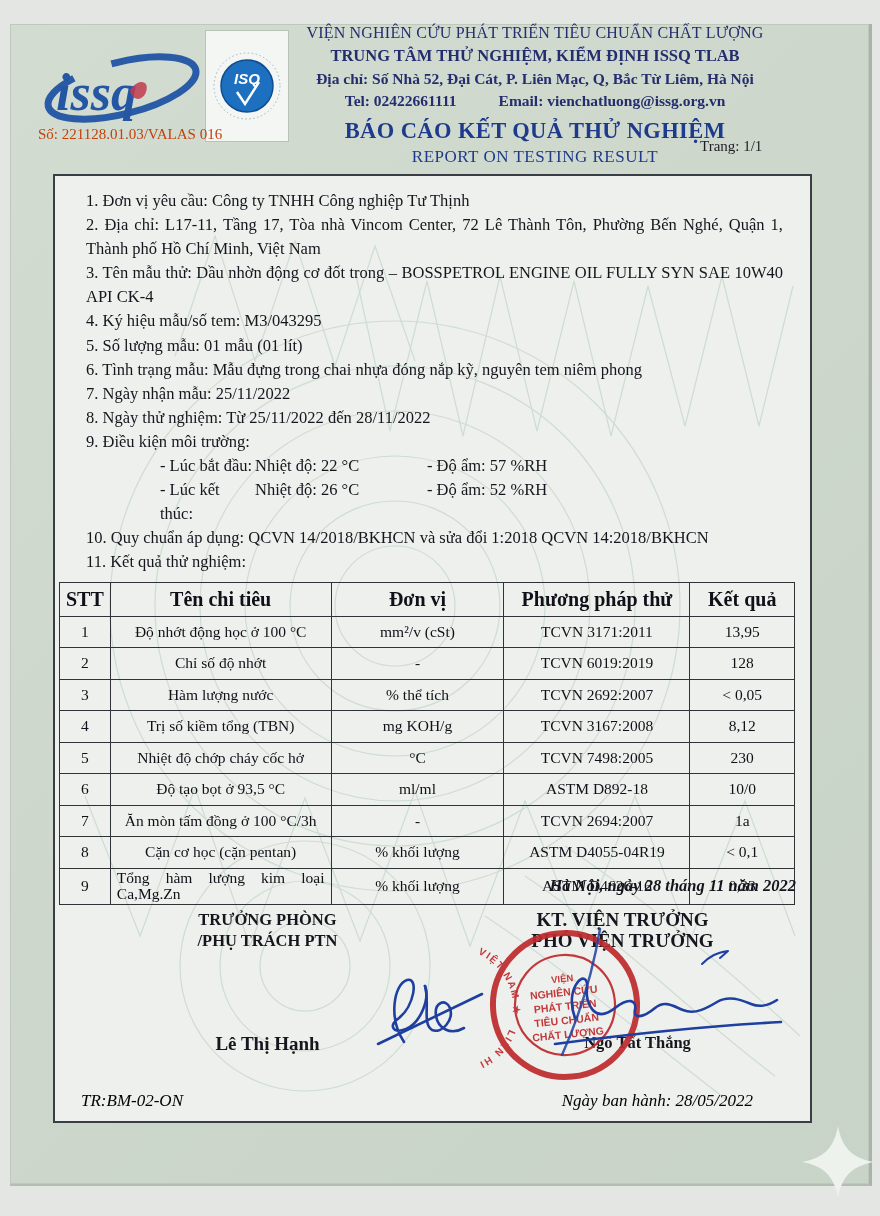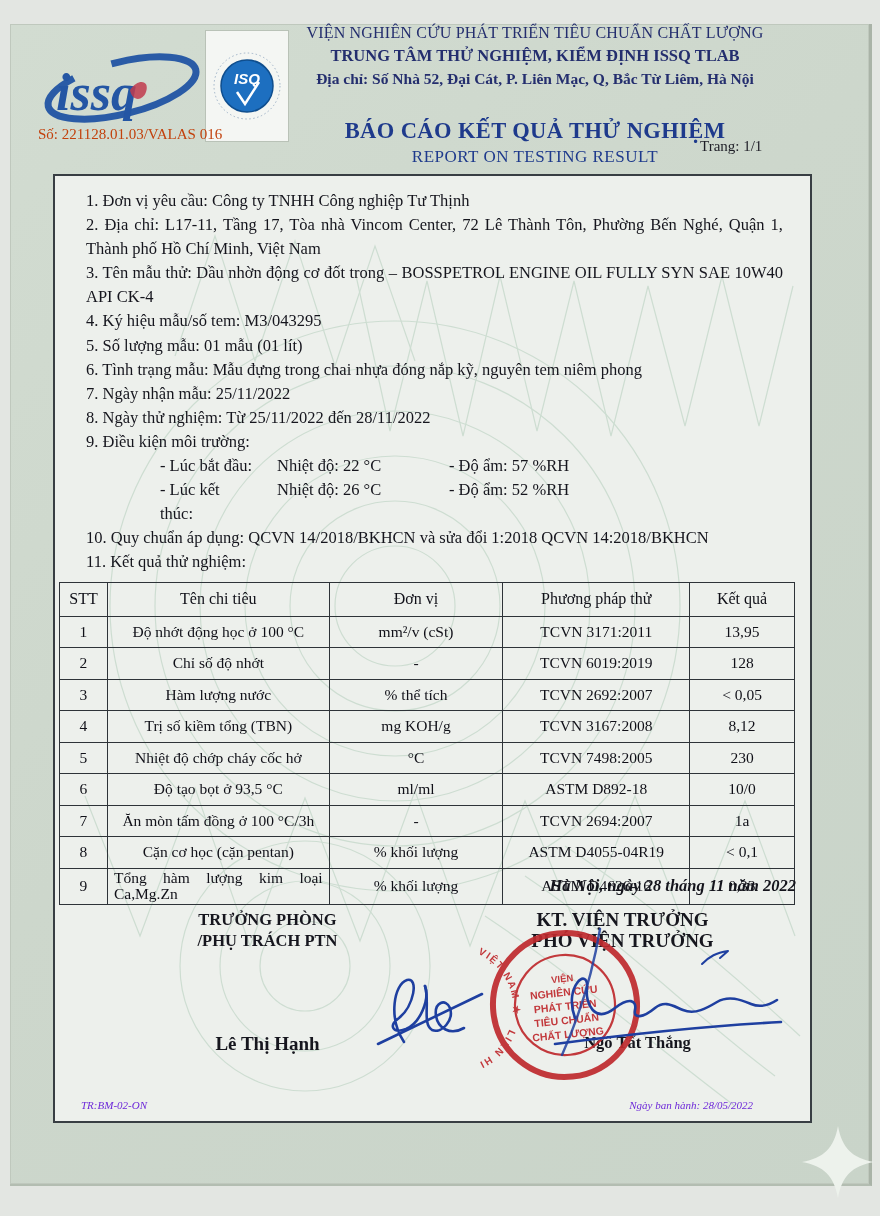--- a/index.html
+++ b/index.html
@@ -28,41 +28,41 @@
   .page-no{position:absolute;left:700px;top:138px;width:118px;font-size:15px;color:#1d1d26;}
   
   .content-box{position:absolute;left:53px;top:174px;width:759px;height:949px;
                background:#edf0ec;border:2px solid #383e43;}
   .watermark{position:absolute;left:0;top:0;width:759px;height:947px;pointer-events:none;}
   .doc-list{position:relative;padding:13px 27px 0 31px;font-size:16.5px;line-height:24.1px;
             text-align:justify;color:#15151d;}
   .doc-list p{margin:0;}
   .env-line{display:flex;padding-left:74px;text-align:left;}
   .env-label{width:95px;}
-  .env-temp{width:172px;margin-left:22px;}
+  .env-temp{width:172px;}
   
   table.results{position:relative;border-collapse:collapse;margin:7px 0 0 4px;width:736px;
                 font-size:15.5px;color:#101018;background:transparent;}
   table.results th,table.results td{border:1.6px solid #2e3338;padding:1px 6px;text-align:center;vertical-align:middle;}
-  table.results th{font-weight:normal;font-size:16px;height:34px;}
+  table.results th{font-weight:bold;font-size:20px;height:34px;}
   table.results td{height:31.5px;}
   td.c-name{text-align:left;padding-left:10px;}
   tr.tall td{height:36px;line-height:16.5px;}
   tr.tall td.c-name{text-align:justify;}
   
   .date-line{position:absolute;left:0;top:700px;width:741px;text-align:right;
              font-size:16.5px;font-weight:bold;font-style:italic;color:#14141c;}
   .sig-roles{position:absolute;top:733px;left:0;width:100%;}
   .role-left{position:absolute;left:70px;width:285px;text-align:center;font-weight:bold;font-size:16.5px;line-height:21px;}
   .role-right{position:absolute;left:425px;width:285px;text-align:center;font-weight:bold;font-size:19px;line-height:21px;}
   .sig-names{position:absolute;top:857px;left:0;width:100%;}
   .name-left{position:absolute;left:70px;width:285px;text-align:center;font-weight:bold;font-size:19px;}
   .name-right{position:absolute;left:440px;width:285px;text-align:center;font-weight:bold;font-size:16.5px;}
   .box-footer{position:absolute;left:0;bottom:10px;width:100%;display:flex;justify-content:space-between;
-              padding:0 57px 0 26px;font-size:11px;font-style:italic;color:#6d28d9;}
+              padding:0 57px 0 26px;font-size:17px;font-style:italic;color:#000000;}
   
   .stamp{position:absolute;left:480px;top:920px;width:170px;height:170px;opacity:.92;}
   .sig-svg{position:absolute;}
   .sparkle{position:absolute;left:800px;top:1124px;width:76px;height:76px;}
 </style>
 </head>
 <body>
 
 <div class="canvas">
   <div class="paper"></div>
@@ -81,20 +81,23 @@
       <circle cx="37" cy="50" r="26" fill="none" stroke="#0f4e8e" stroke-width="1.5"></circle>
       <text x="37" y="48" text-anchor="middle" font-size="15" font-weight="bold" font-style="italic" fill="#ffffff" font-family="'Liberation Sans',sans-serif">ISQ</text>
       <path d="M27,56 l8,12 l14,-22" fill="none" stroke="#ffffff" stroke-width="2.5"></path>
     </svg>
   </div>
 
   <div class="org-block">
     <div class="org-l1">VIỆN NGHIÊN CỨU PHÁT TRIỂN TIÊU CHUẨN CHẤT LƯỢNG</div>
     <div class="org-l2">TRUNG TÂM THỬ NGHIỆM, KIỂM ĐỊNH ISSQ TLAB</div>
     <div class="org-l3">Địa chỉ: Số Nhà 52, Đại Cát, P. Liên Mạc, Q, Bắc Từ Liêm, Hà Nội</div>
+    <div class="org-l4">
+      <span>Tel: 02422661111</span><span class="gap"></span><span>Email: vienchatluong@issg.org.vn</span>
+    </div>
   </div>
 
   <div class="ref-no">Số: 221128.01.03/VALAS 016</div>
   <div class="title-block">
     <div class="title-main">BÁO CÁO KẾT QUẢ THỬ NGHIỆM</div>
     <div class="title-sub">REPORT ON TESTING RESULT</div>
   </div>
   <div class="page-no">Trang: 1/1</div>
 
   <div class="content-box">

